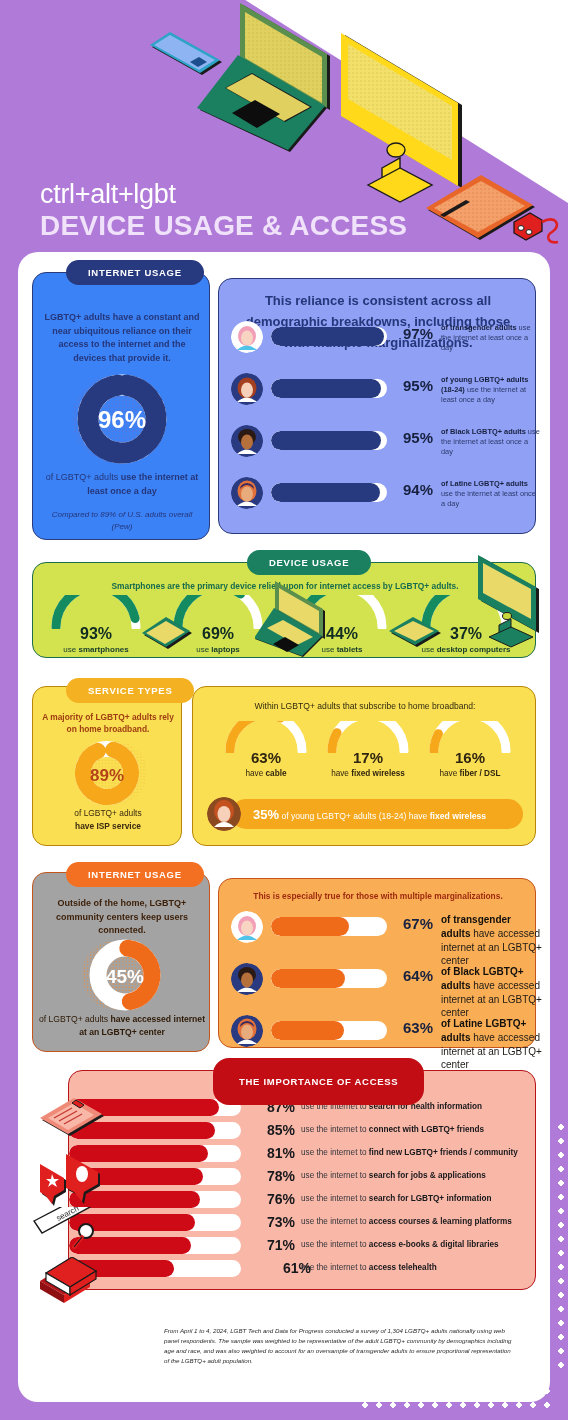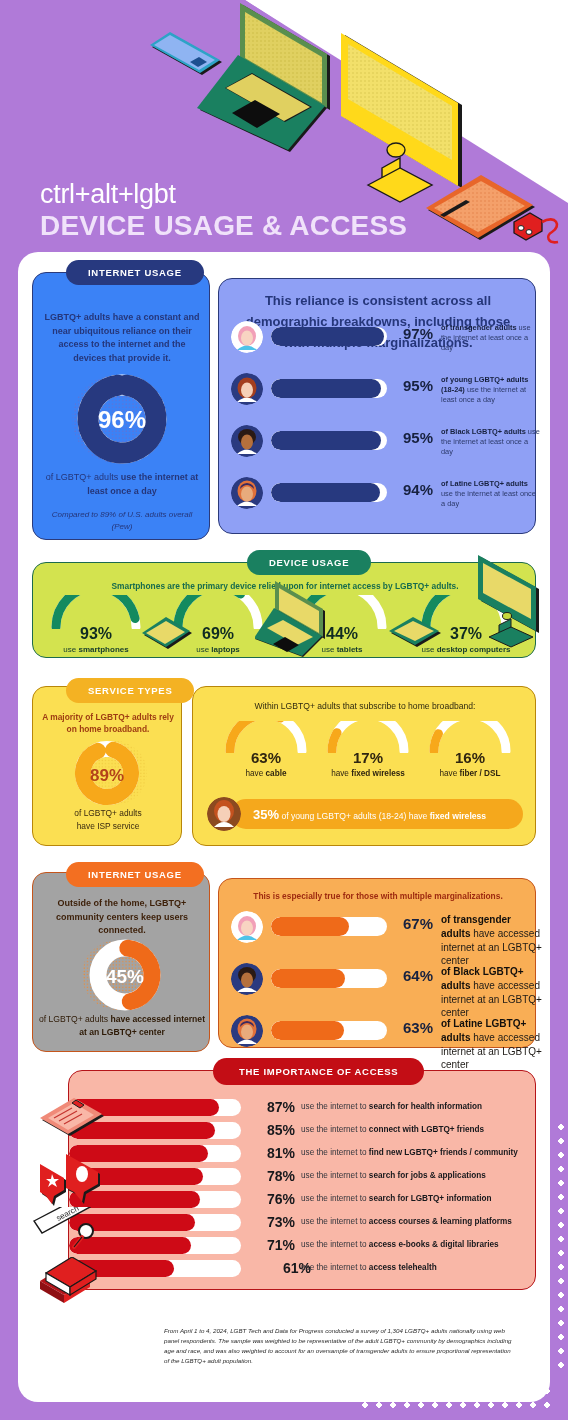--- a/index.html
+++ b/index.html
@@ -124,21 +124,21 @@
   .s3-pill { top:426px; left:48px; background:#f4b223; z-index:22; }
   .s3-head {
     position:absolute; top:24px; left:8px; width:134px; text-align:center;
     font-size:8.4px; line-height:1.45; font-weight:bold; color:#9e3c12;
   }
   .donut-yellow { position:absolute; top:50px; left:30px; }
   .s3-sub {
     position:absolute; top:120px; left:6px; width:138px; text-align:center;
     font-size:8.4px; line-height:1.5; color:#3a2a10;
   }
-  .s3-sub b { font-weight:normal; }
+  .s3-sub b { font-weight:bold; }
 
   .s3-right {
     position:absolute; top:434px; left:174px; width:344px; height:160px;
     background:#fbdf52; border:1.6px solid #b8860a; border-radius:14px;
   }
   .s3r-head {
     position:absolute; top:14px; left:14px; width:316px; text-align:center;
     font-size:8.6px; color:#2f2a10;
   }
   .sg-item { position:absolute; top:34px; width:110px; }
@@ -188,21 +188,21 @@
     font-size:15px; font-weight:bold; color:#17213f; }
   .bar-desc-o { position:absolute; top:4px; left:210px; width:102px;
     font-size:10px; line-height:1.38; color:#1d1a16; }
   .bar-desc-o b { font-weight:bold; color:#120f0c; }
 
   
   .s5 {
     position:absolute; top:818px; left:50px; width:468px; height:220px;
     background:#f9b7a7; border:1.6px solid #b51419; border-radius:14px;
   }
-  .s5-pill { top:806px; left:195px; background:#c30d15; z-index:22; padding:8px 26px; }
+  .s5-pill { top:806px; left:195px; background:#c30d15; z-index:22; padding:18px 26px; }
   .s5-row { position:absolute; left:0px; width:460px; height:22px; }
   .s5-track {
     position:absolute; top:2px; left:0px; height:17px;
     background:#ffffff; border-radius:9px; overflow:hidden;
   }
   .s5-fill { height:100%; background:#ce0a16; border-radius:9px; }
   .s5-pct { position:absolute; top:2px; width:46px; text-align:right;
     font-size:14px; font-weight:bold; color:#17181c; }
   .s5-txt { position:absolute; top:5px; font-size:8.2px; color:#33353c; }
   .s5-txt b { font-weight:bold; color:#17181c; }

